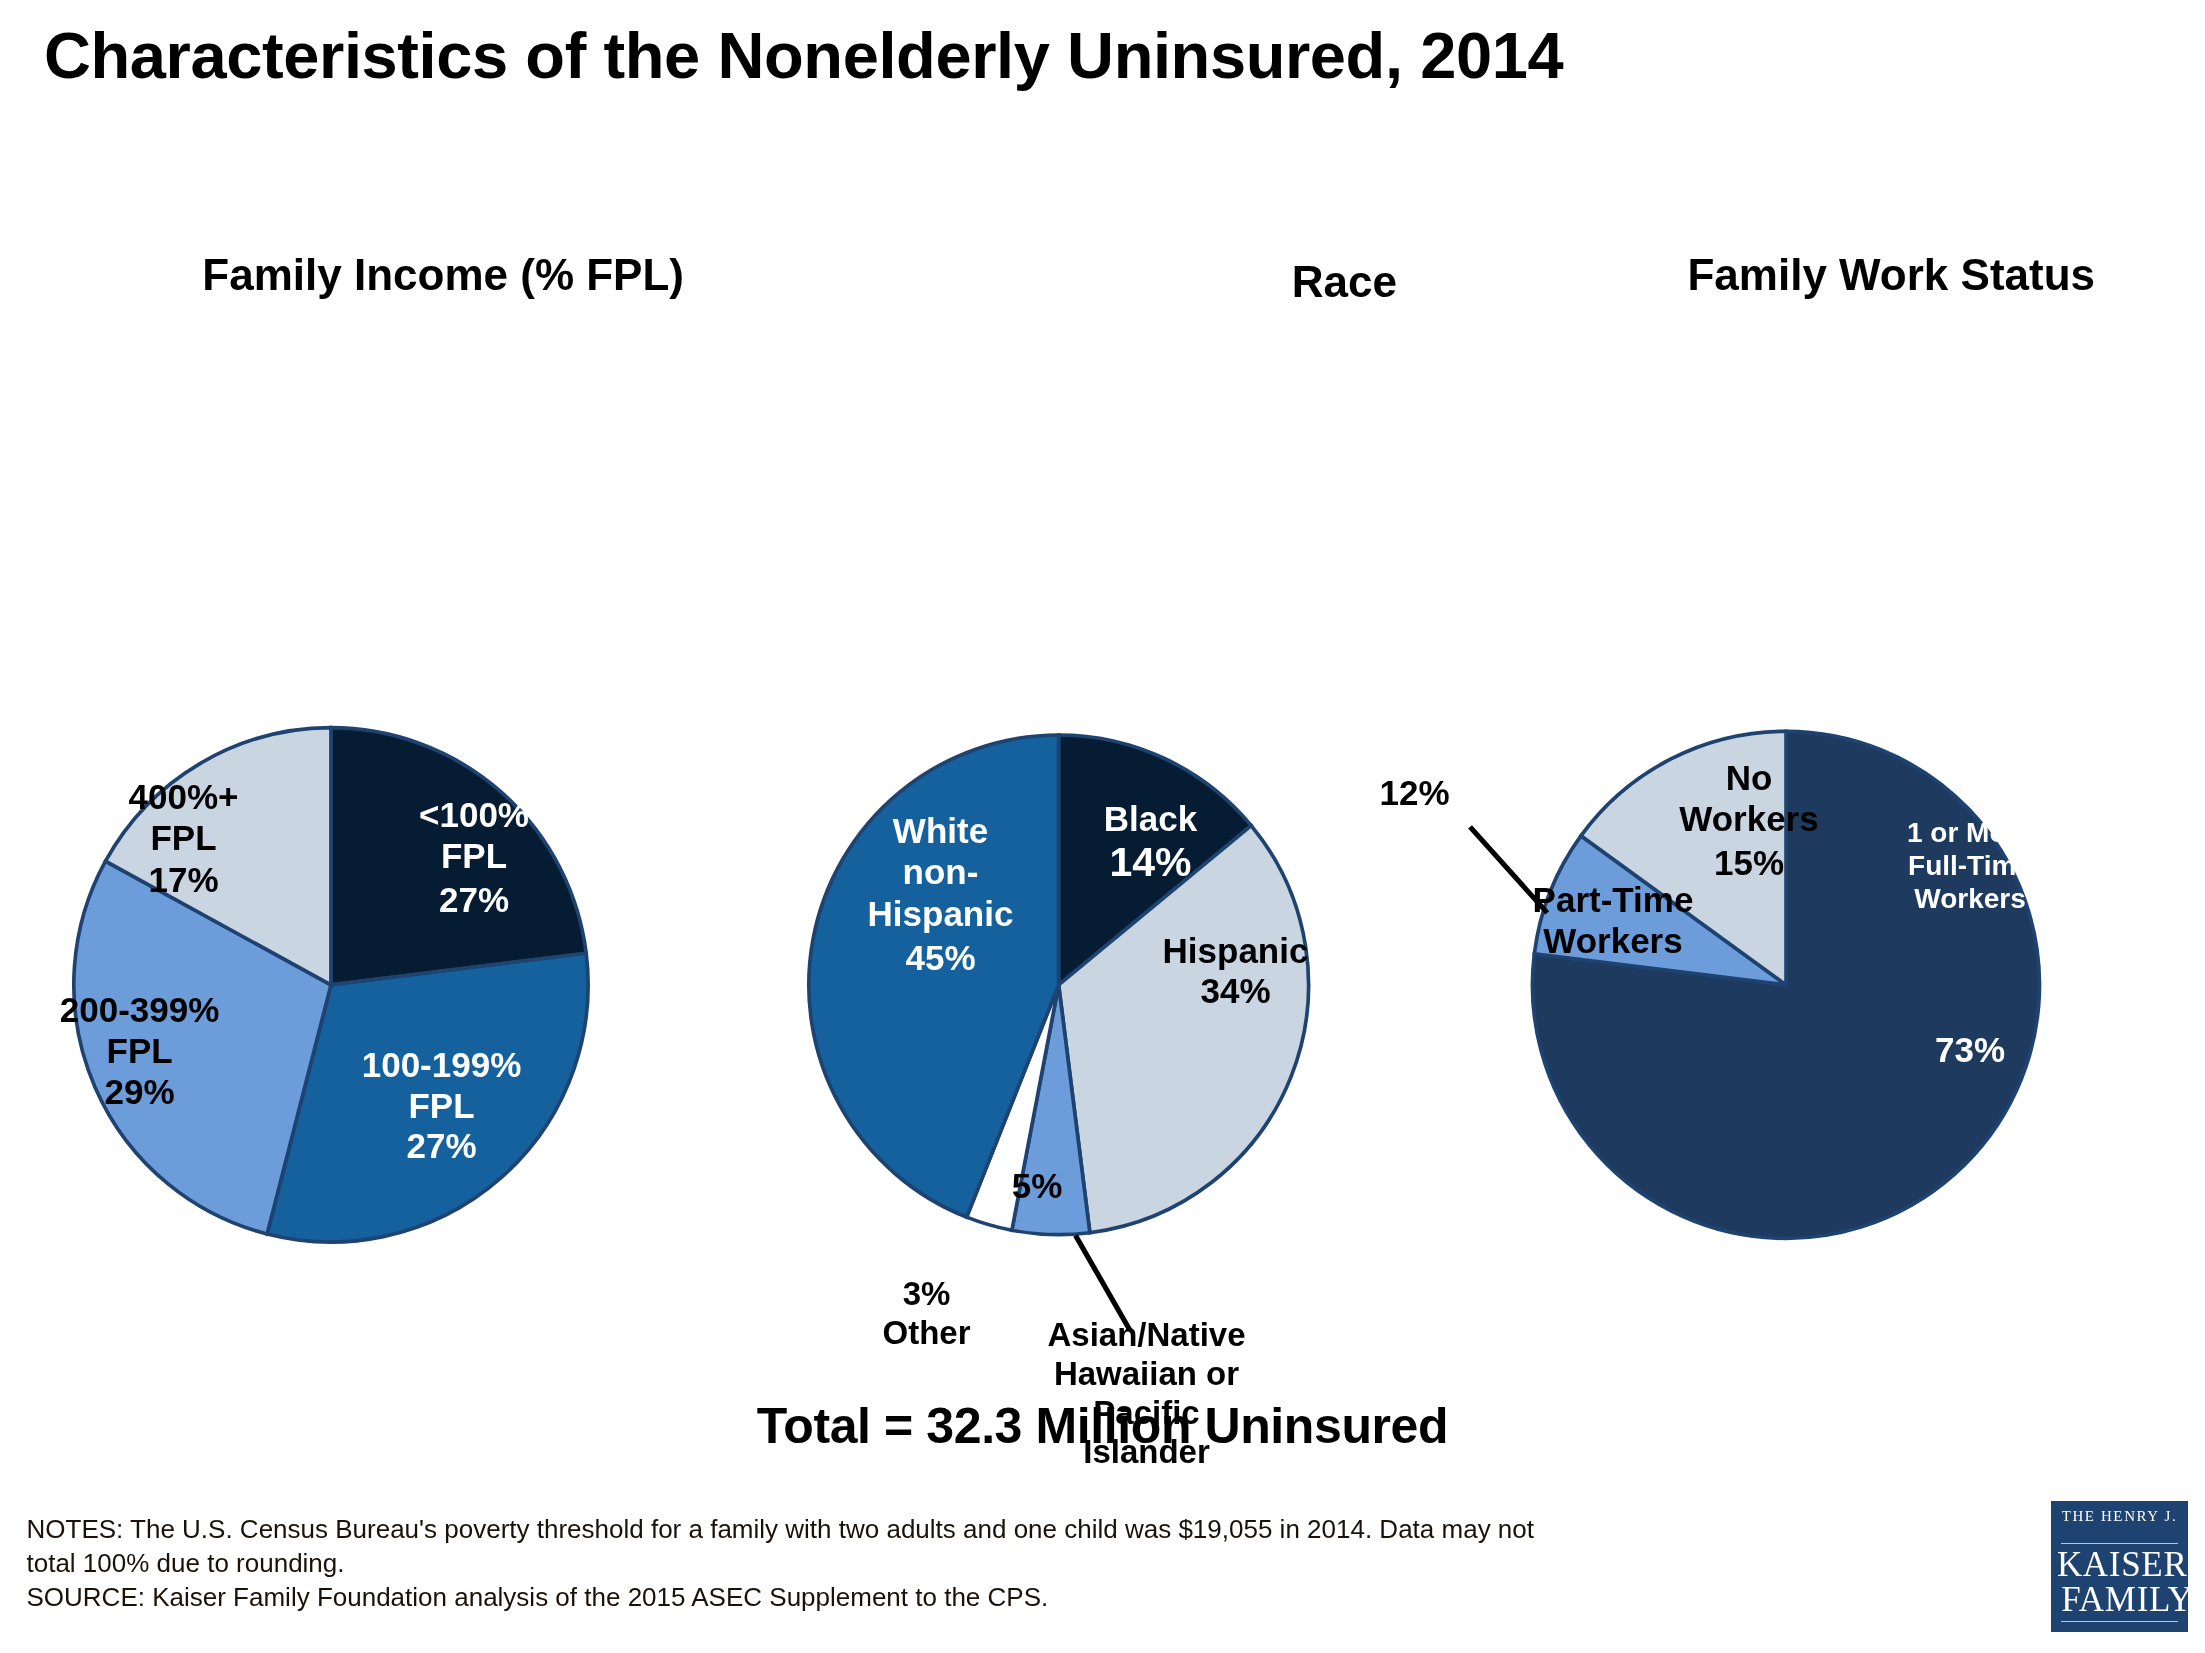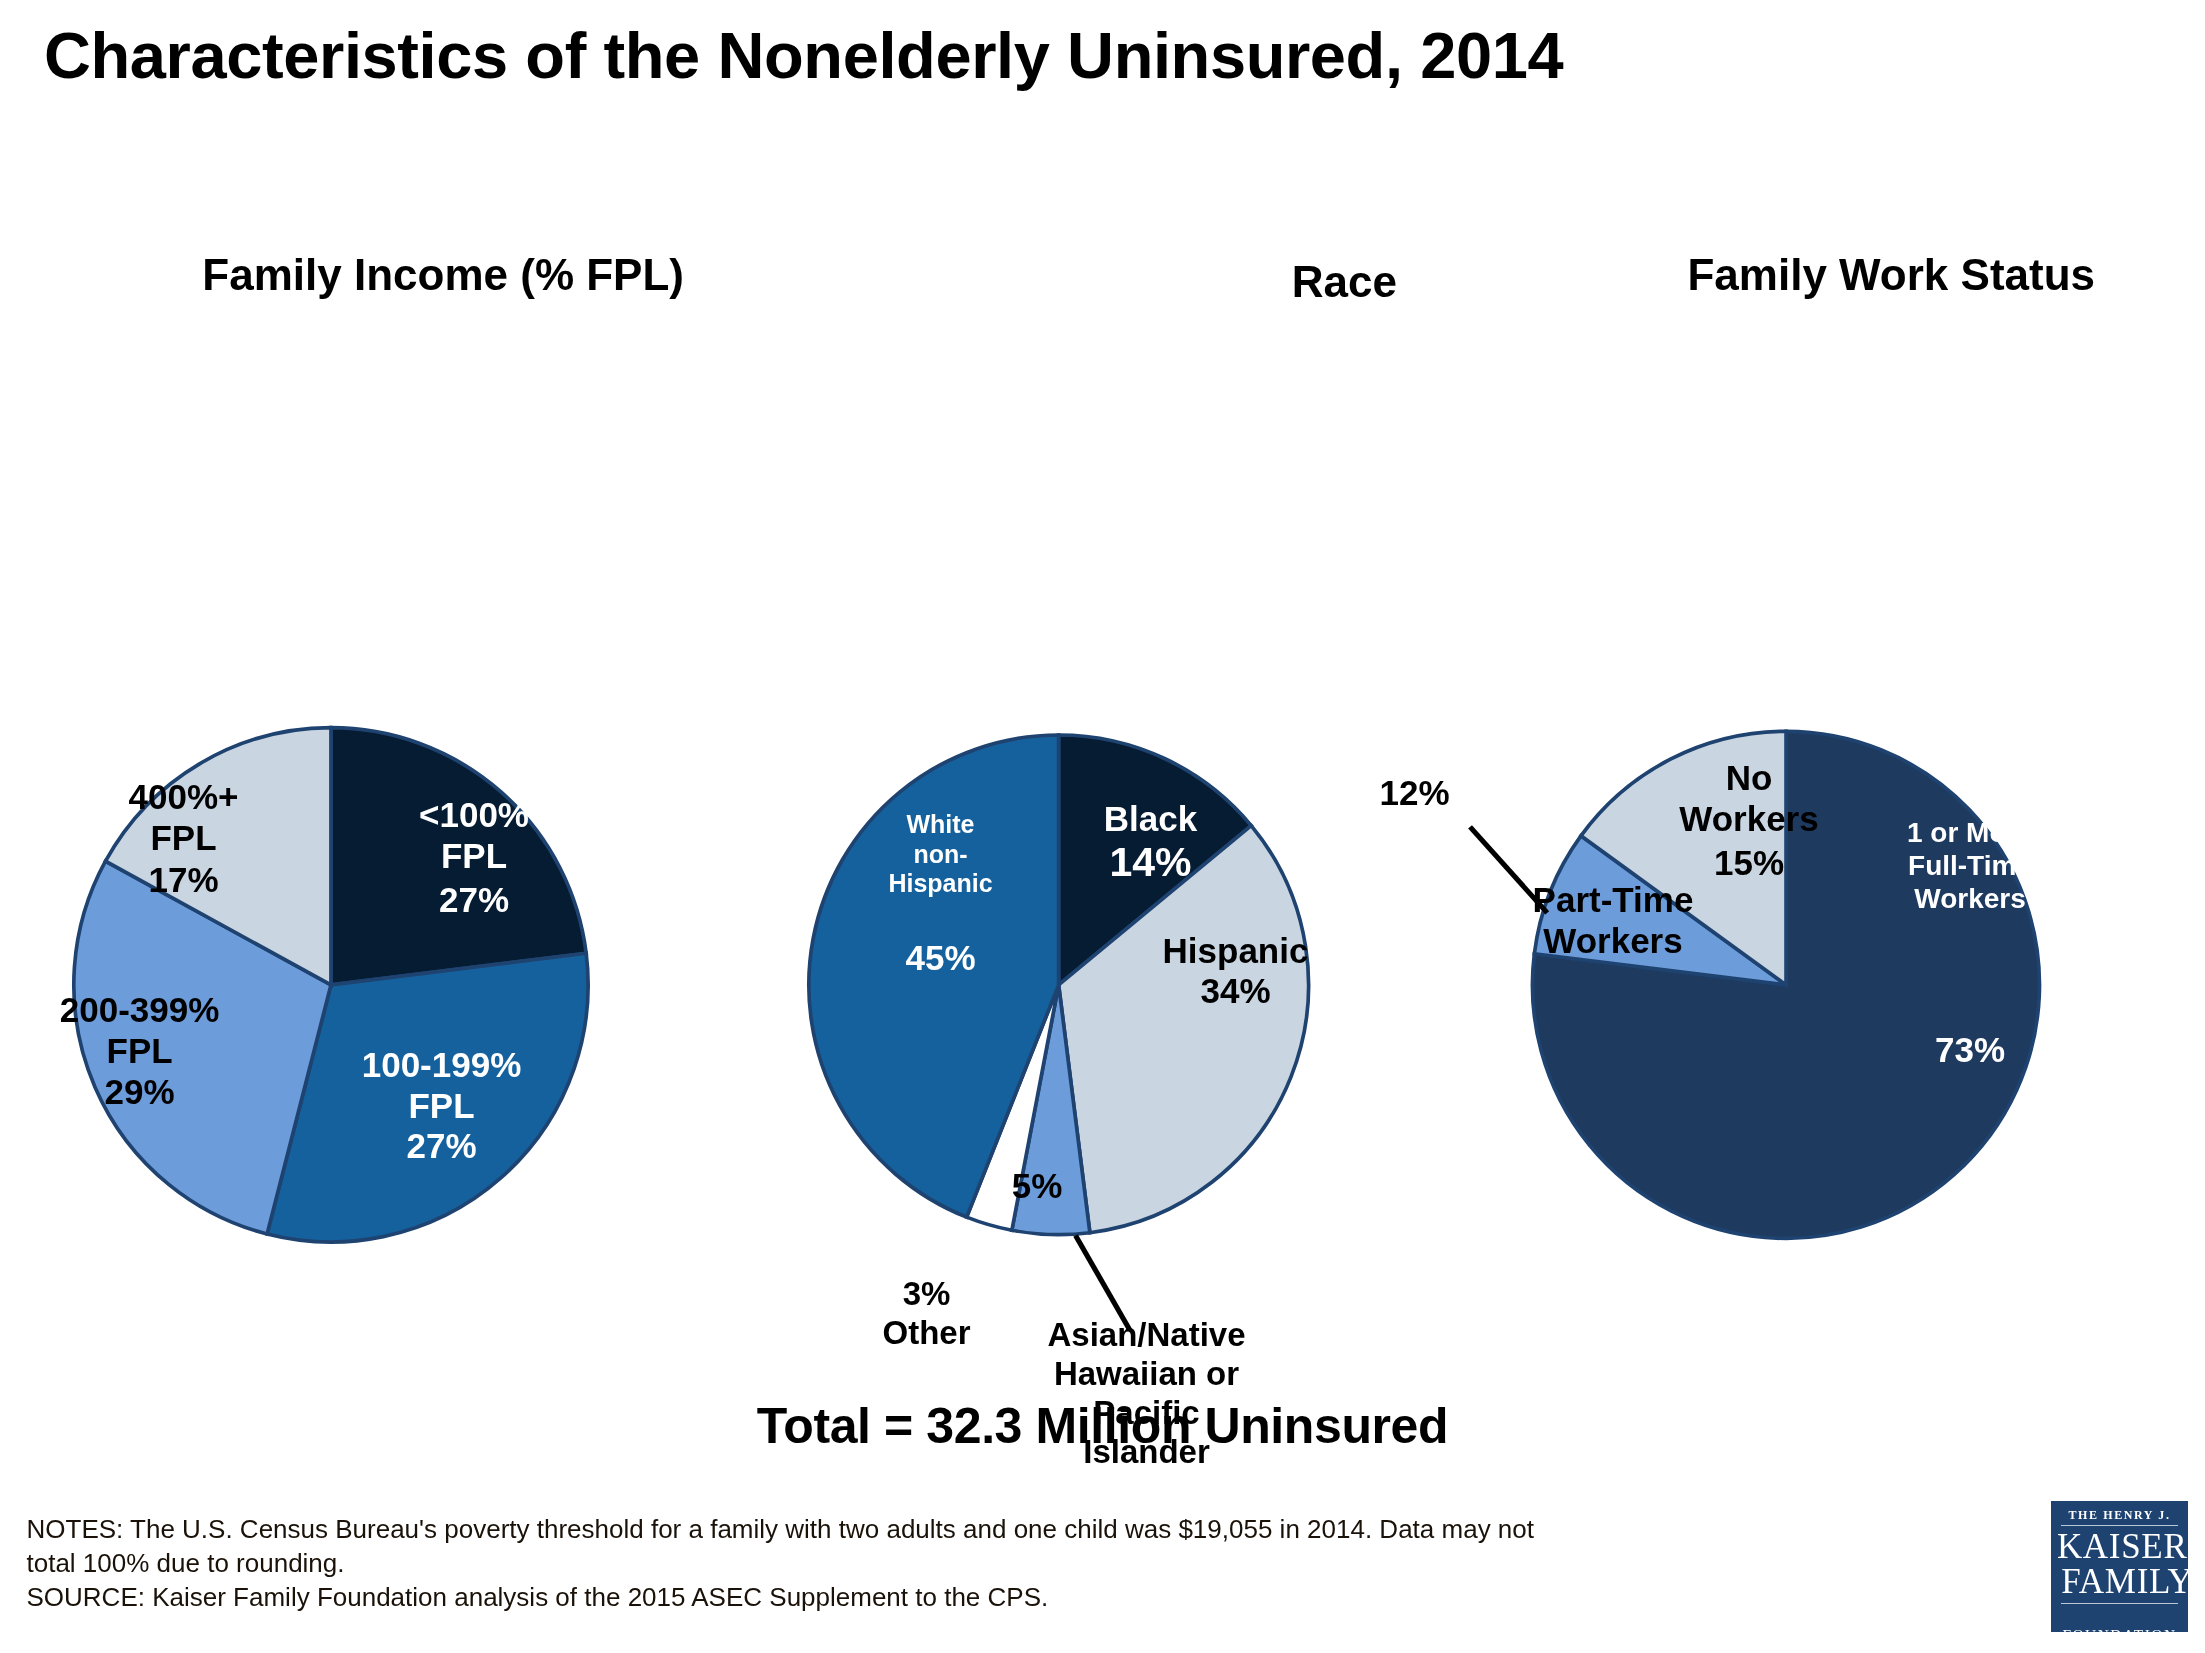--- a/index.html
+++ b/index.html
@@ -104,26 +104,25 @@
     width: 137px;
     height: 131px;
     background: #1f4370;
     color: #ffffff;
     font-family: "Liberation Serif", serif;
     text-align: center;
     box-sizing: border-box;
     padding: 7.4px 5.9px 5.9px 5.9px;
   }
   #kff-logo .l1 {
-    font-size: 12px;
+    font-size: 15px;
     letter-spacing: 1.6px;
-    padding-bottom: 2px;
+    padding-bottom: 18px;
     border-bottom: 1.5px solid #b9c6d6;
     margin: 0 4.4px;
-    font-weight: bold;
   }
   #kff-logo .l2 {
     font-size: 35px;
     line-height: 1.02;
     letter-spacing: 0.7px;
     margin-top: 2.2px;
   }
   #kff-logo .l3 {
     font-size: 35px;
     line-height: 1.02;
@@ -201,21 +200,21 @@
         <line x1="23" y1="341" x2="97" y2="470" stroke="#000000" stroke-width="7"></line>
       </g>
     </svg>
 
     <div class="lbl white" style="left:320px; top:548px; width:191px; font-size:35px;">Black</div>
     <div class="lbl white" style="left:320px; top:588px; width:191px; font-size:41px;">14%</div>
 
     <div class="lbl dark" style="left:390px; top:680px; width:221px; font-size:35px;">Hispanic</div>
     <div class="lbl dark" style="left:390px; top:720px; width:221px; font-size:35px;">34%</div>
 
-    <div class="lbl white" style="left:99px; top:560px; width:213px; font-size:25px;">White
+    <div class="lbl white" style="left:99px; top:560px; width:213px; font-size:35px;">White
 non-
 Hispanic</div>
     <div class="lbl white" style="left:99px; top:687px; width:213px; font-size:35px;">45%</div>
 
     <div class="lbl dark" style="left:254px; top:915px; width:96px; font-size:35px;">5%</div>
 
     <div class="lbl dark" style="left:118px; top:1025px; width:147px; font-size:33px;">3%</div>
     <div class="lbl dark" style="left:118px; top:1064px; width:147px; font-size:33px;">Other</div>
 
     <div class="lbl dark" style="left:290px; top:1066px; width:243px; font-size:33px;">Asian/Native

